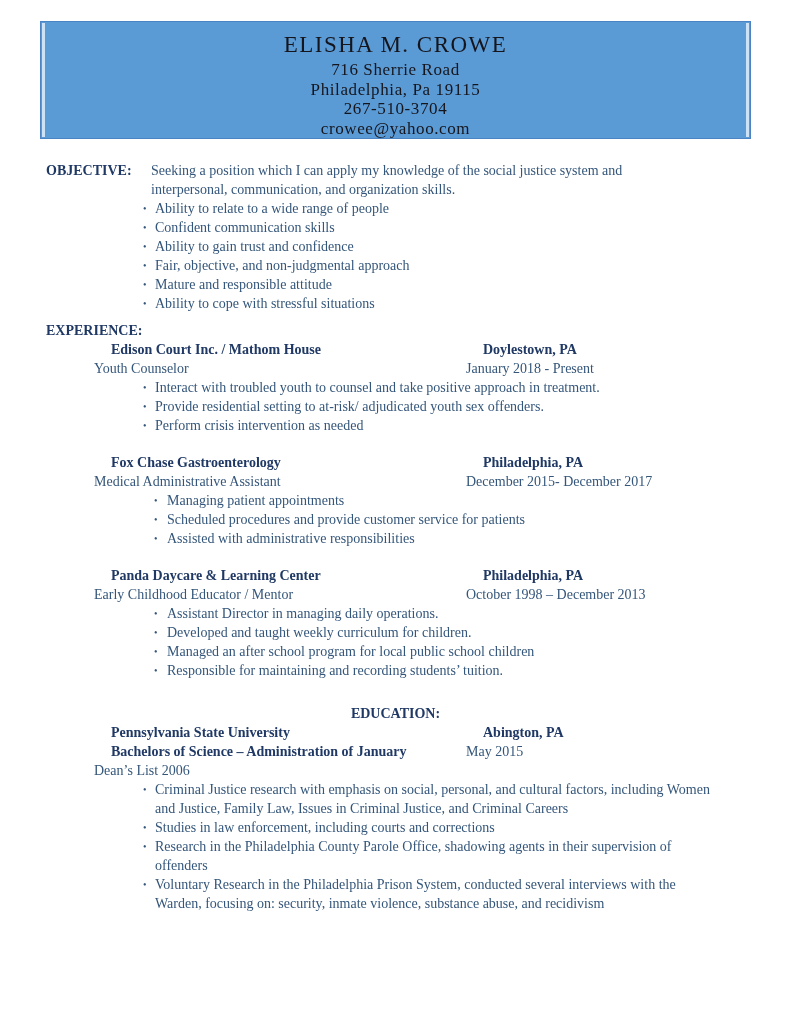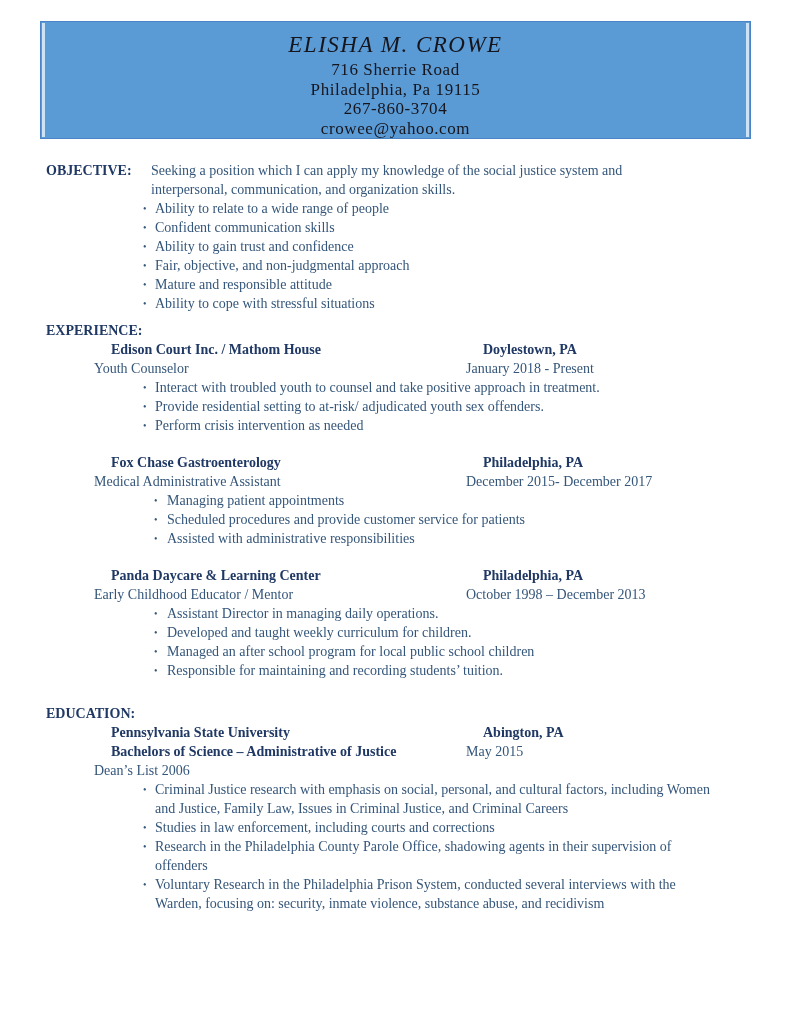--- a/index.html
+++ b/index.html
@@ -17,21 +17,20 @@
   }
   .header-box::before, .header-box::after {
     content:""; position:absolute; top:1px; bottom:1px; width:3px;
     background:var(--header-stripe,#cde2f5);
   }
   .header-box::before { left:1px; }
   .header-box::after  { right:1px; }
   .person-name {
     padding-top:8px; font-size:23px; line-height:30px; letter-spacing:1.5px;
     color:var(--header-name-text,#15151d);
-    font-style:italic;
   }
   .address-line {
     font-size:17px; line-height:19.5px; letter-spacing:0.6px;
     color:var(--header-name-text,#15151d);
   }
 
   
   .body {
     margin:22px 46px 0 46px; font-size:14px; line-height:19px;
     color:var(--body-text,#34567a);
@@ -53,35 +52,35 @@
   .exp-heading { margin-top:8px; }
   .job { margin-left:48px; }
   .job + .job { margin-top:18px; }
   .two-col { display:grid; grid-template-columns:372px 1fr; }
   .bold-navy { font-weight:bold; color:var(--heading-text,#1f3864);margin-left:17px; }
   .job .bullet-list { padding-left:49px; }
   .job.wide-indent .bullet-list { padding-left:58px; }
   .job.wide-indent .bullet-list li { padding-left:15px; }
   .job.wide-indent .bullet-list li::before { left:2px; }
 
-  .edu-heading { margin-top:24px; }
+  .edu-heading { margin-top:24px;text-align:center; }
   .edu { margin-left:48px; }
   .edu-bullets { padding-left:49px; max-width:581px; box-sizing:content-box; }
 </style>
 </head>
 <body>
 
 <div class="page">
 
   <header class="header-box">
     <div class="person-name">ELISHA M. CROWE</div>
     <div id="contact-block">
         <div class="address-line">716 Sherrie Road</div>
         <div class="address-line">Philadelphia, Pa 19115</div>
-        <div class="address-line">267-860-3704</div>
+        <div class="address-line">267-510-3704</div>
         <div class="address-line">crowee@yahoo.com</div>
       </div>
   </header>
 
   <main class="body">
 
     <div class="objective-row">
       <span class="section-label objective-label">OBJECTIVE:</span>
       <span class="objective-text">Seeking a position which I can apply my knowledge of the social justice system and interpersonal, communication, and organization skills.</span>
     </div>
@@ -147,21 +146,21 @@
   </section>
 </div>
 
     <div class="section-label edu-heading">EDUCATION:</div>
     <div class="edu">
       <div class="two-col">
         <span class="bold-navy">Pennsylvania State University</span>
         <span class="bold-navy">Abington, PA</span>
       </div>
       <div class="two-col">
-        <span class="bold-navy">Bachelors of Science – Administrative of Justice</span>
+        <span class="bold-navy">Bachelors of Science – Administration of January</span>
         <span>May 2015</span>
       </div>
       <div>Dean’s List 2006</div>
       <ul class="bullet-list edu-bullets" id="edu-bullets">
           <li>Criminal Justice research with emphasis on social, personal, and cultural factors, including Women and Justice, Family Law, Issues in Criminal Justice, and Criminal Careers</li>
           <li>Studies in law enforcement, including courts and corrections</li>
           <li>Research in the Philadelphia County Parole Office, shadowing agents in their supervision of offenders</li>
           <li>Voluntary Research in the Philadelphia Prison System, conducted several interviews with the Warden, focusing on: security, inmate violence, substance abuse, and recidivism</li>
         </ul>
     </div>

